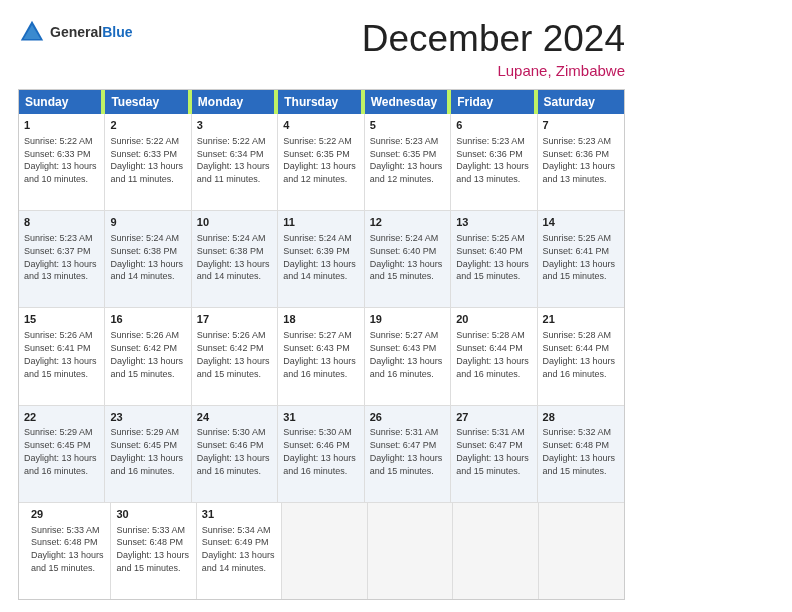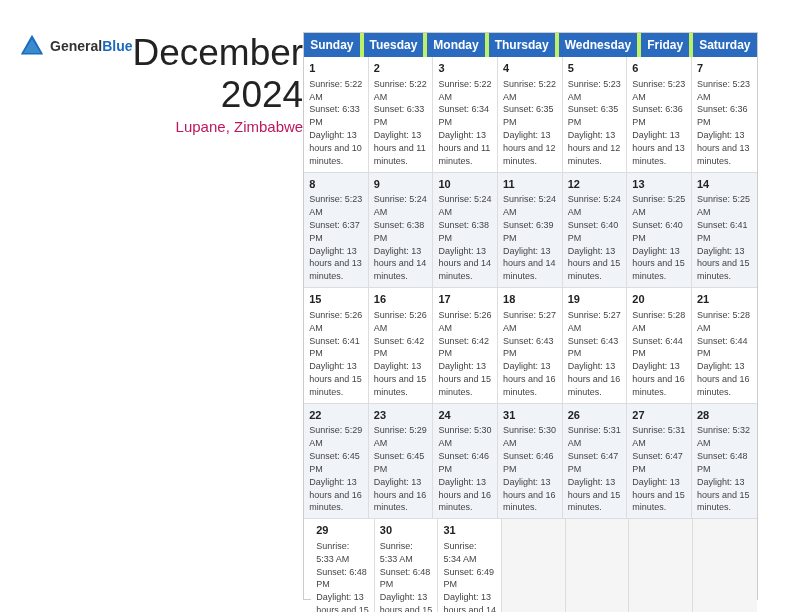--- a/index.html
+++ b/index.html
@@ -6,23 +6,23 @@
     body {
       font-family: Arial, sans-serif;
       background: #fff;
       width: 792px;
       height: 612px;
       overflow: hidden;
     }
     .page {
       width: 643px;
       height: 612px;
-      padding: 32px 18px 12px 18px;
-      display: flex;
-      flex-direction: row;
+      padding: 18px 18px 12px 18px;
+      display: flex;
+      flex-direction: column;
     }
     .header {
       display: flex;
       justify-content: space-between;
       align-items: flex-start;
       margin-bottom: 10px;
     }
     .logo {
       display: flex;
       align-items: center;
@@ -62,21 +62,21 @@
       background: #2a6bbf;
     }
     .cal-header-cell {
       color: #fff;
       font-weight: bold;
       font-size: 12px;
       padding: 5px 6px;
       border-right: 4px solid #bef264;
       text-align: left;
     }
-    .cal-header-cell:last-child { border-right: none; text-align: center; }
+    .cal-header-cell:last-child { border-right: none; }
     .cal-body {
       flex: 1;
       display: flex;
       flex-direction: column;
     }
     .cal-row {
       display: grid;
       grid-template-columns: repeat(7, 1fr);
       flex: 1;
       border-bottom: 1px solid #ddd;

